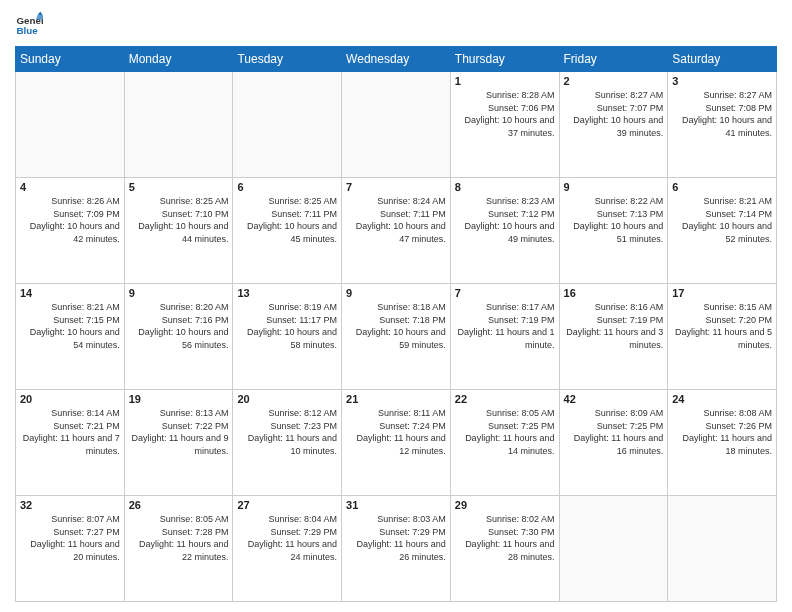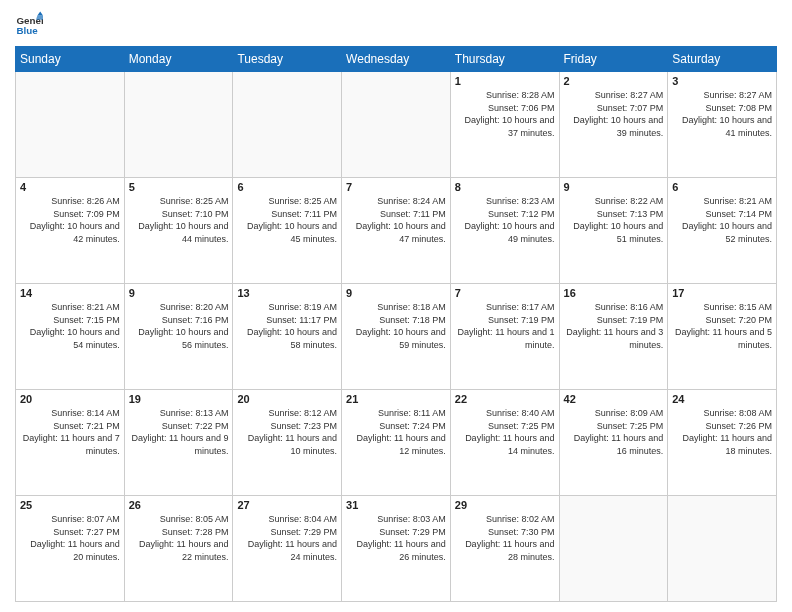--- a/index.html
+++ b/index.html
@@ -277,21 +277,21 @@
           </td>
           <td>
             <span class="day-num">21</span>
             <div class="day-info">Sunrise: 8:11 AM
 Sunset: 7:24 PM
 Daylight: 11 hours
 and 12 minutes.</div>
           </td>
           <td>
             <span class="day-num">22</span>
-            <div class="day-info">Sunrise: 8:40 AM
+            <div class="day-info">Sunrise: 8:05 AM
 Sunset: 7:25 PM
 Daylight: 11 hours
 and 14 minutes.</div>
           </td>
           <td>
             <span class="day-num">42</span>
             <div class="day-info">Sunrise: 8:09 AM
 Sunset: 7:25 PM
 Daylight: 11 hours
 and 16 minutes.</div>
@@ -299,21 +299,21 @@
           <td>
             <span class="day-num">24</span>
             <div class="day-info">Sunrise: 8:08 AM
 Sunset: 7:26 PM
 Daylight: 11 hours
 and 18 minutes.</div>
           </td>
         </tr>
         <tr>
           <td>
-            <span class="day-num">25</span>
+            <span class="day-num">32</span>
             <div class="day-info">Sunrise: 8:07 AM
 Sunset: 7:27 PM
 Daylight: 11 hours
 and 20 minutes.</div>
           </td>
           <td>
             <span class="day-num">26</span>
             <div class="day-info">Sunrise: 8:05 AM
 Sunset: 7:28 PM
 Daylight: 11 hours

